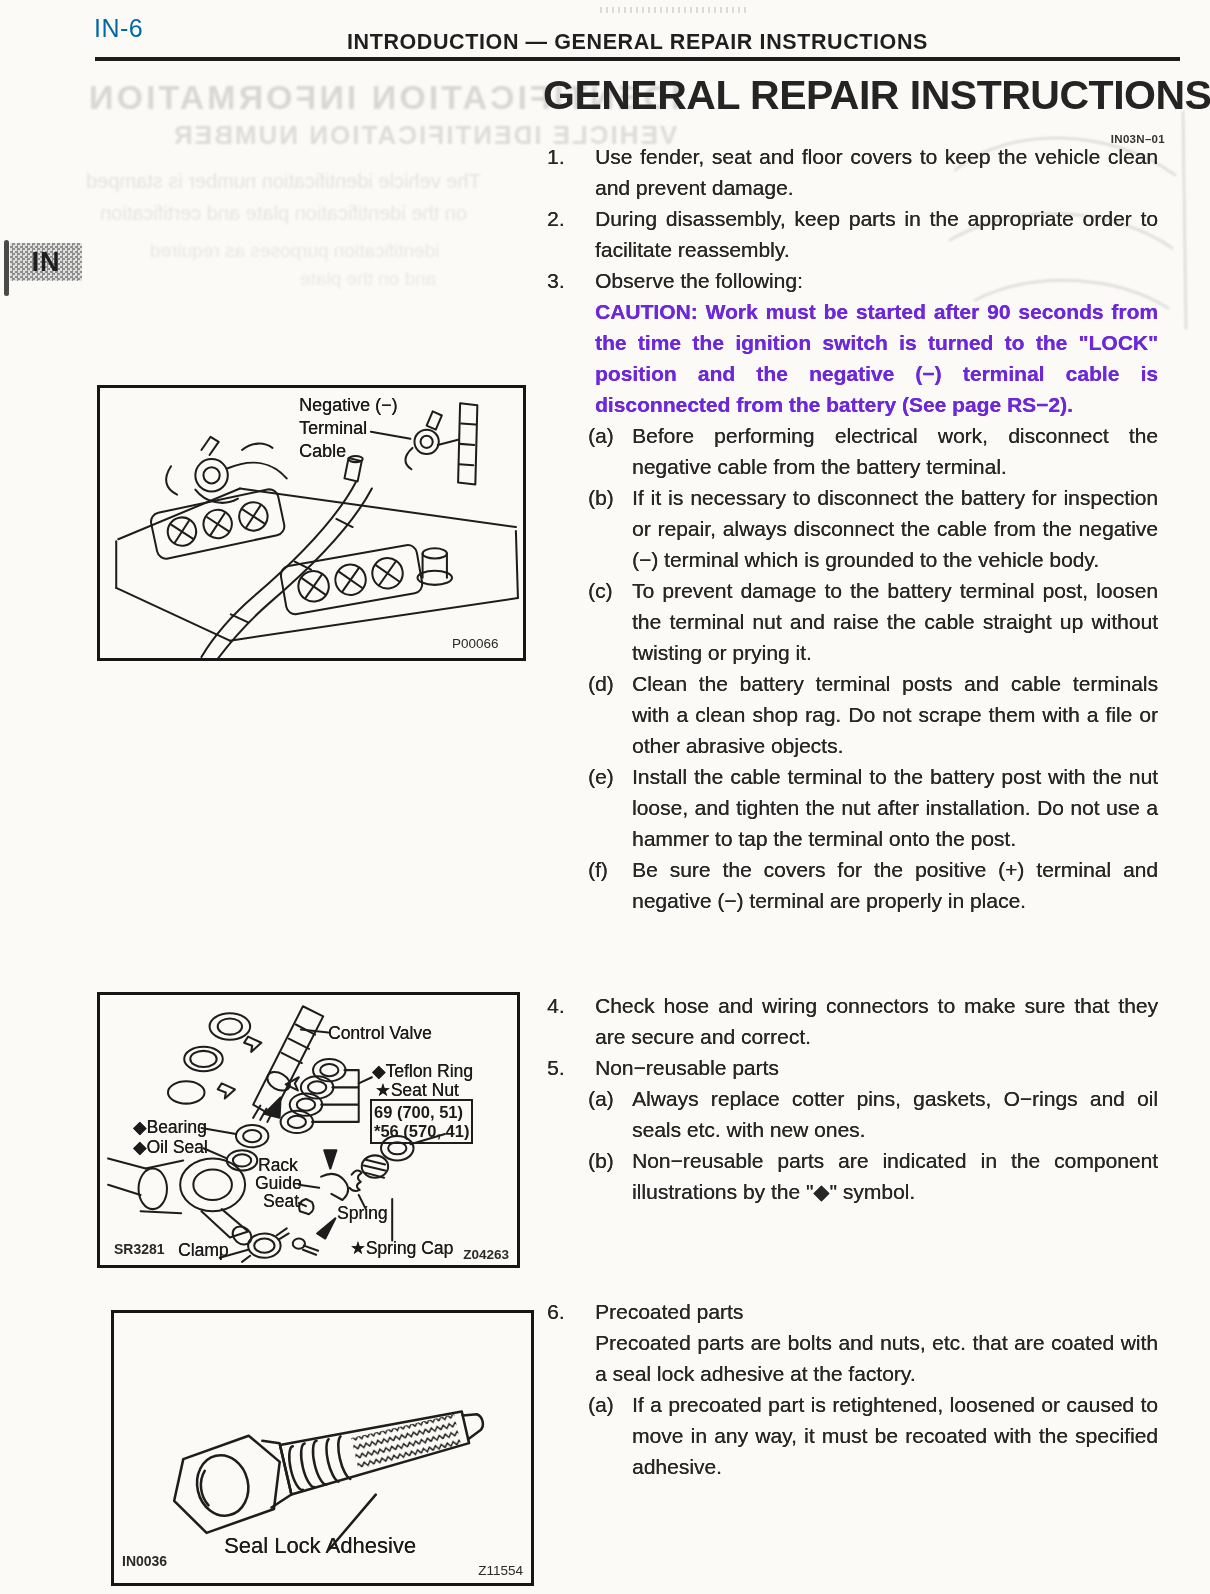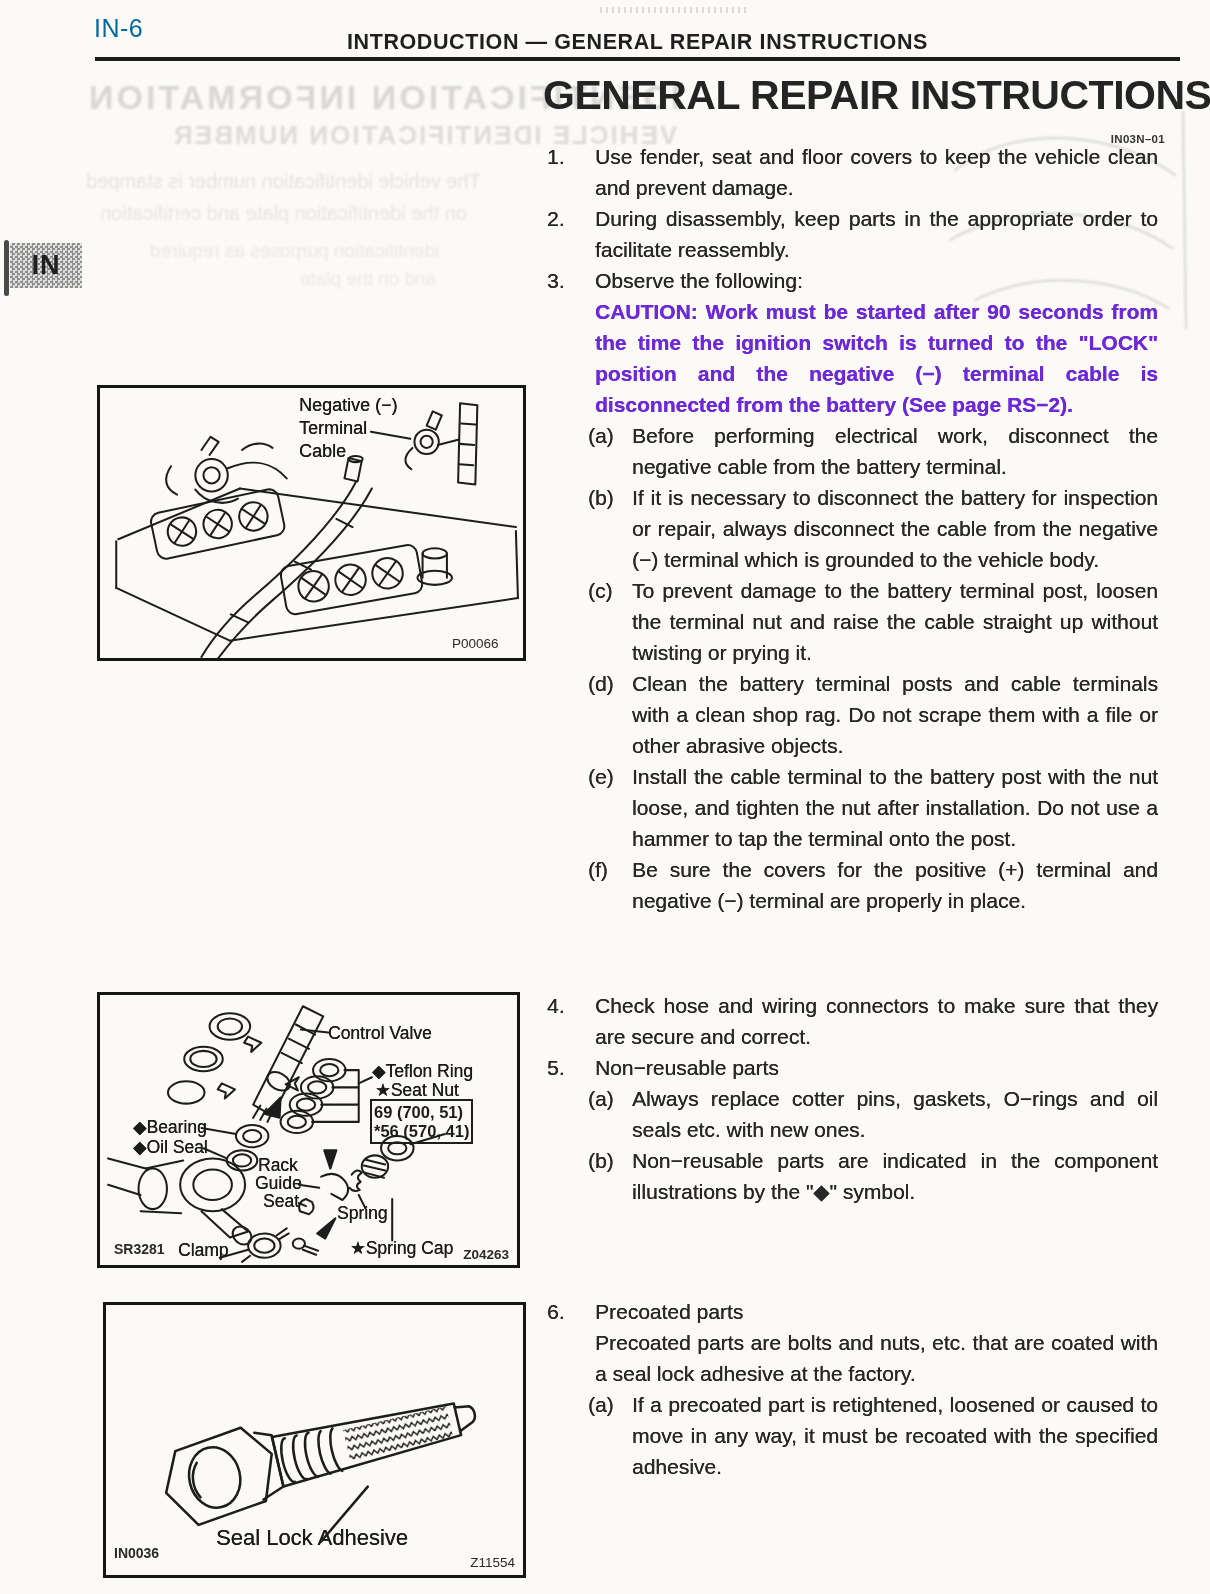--- a/index.html
+++ b/index.html
@@ -10,21 +10,21 @@
   
   .pageno{left:94px;top:14px;font-size:25px;font-weight:normal;letter-spacing:.5px;color:#0369a1;}
   .crumb{left:95px;top:30px;width:1085px;text-align:center;font-size:21.5px;font-weight:bold;
          letter-spacing:.6px;color:#1f1f1f;}
   .rule{left:95px;top:57px;width:1085px;height:4px;background:#1c1c1c;}
   .speck{left:600px;top:7px;width:150px;height:6px;opacity:.5;filter:blur(.4px);
          background:repeating-linear-gradient(90deg,rgba(110,110,110,.45) 0 2px,transparent 2px 6px);}
 
   
   .binder{left:4px;top:240px;width:5px;height:56px;background:#4a4a4a;border-radius:3px;}
-  .side-tab{left:10px;top:243px;width:72px;height:45px;}
+  .side-tab{left:10px;top:243px;width:72px;height:38px;}
   .tab-bg{position:absolute;inset:0;background-image:repeating-conic-gradient(#8e8e8e 0% 25%,#e0e0de 0% 50%);
           background-size:5px 5px;}
   .tab-label{position:absolute;inset:0;display:flex;align-items:center;justify-content:center;
              font-size:27px;font-weight:bold;color:#1f1f1f;letter-spacing:1px;}
 
   
   .title{left:543px;top:72px;font-size:41px;font-weight:bold;letter-spacing:-0.5px;color:#242424;white-space:nowrap;}
   .refcode{left:1040px;top:133px;width:125px;text-align:right;font-size:11.5px;font-weight:bold;
            color:#333;letter-spacing:.3px;}
 
@@ -324,21 +324,21 @@
     <div class="flabel f2-rack">Rack</div>
     <div class="flabel f2-guide">Guide</div>
     <div class="flabel f2-seat">Seat</div>
     <div class="flabel f2-spring">Spring</div>
     <div class="flabel f2-clamp">Clamp</div>
     <div class="flabel f2-scap">★Spring Cap</div>
     <div class="fcode f2-ref">SR3281</div>
     <div class="fcode f2-code">Z04263</div>
   </figure>
 
-  <figure class="fig fig3" style="margin:4px;">
+  <figure class="fig fig3" style="margin:12px;">
     <svg class="art" viewBox="0 0 411 264">
       <defs>
         <pattern id="zig" width="12" height="9" patternUnits="userSpaceOnUse">
           <path d="M0,6 l3,-4 l3,4 l3,-4 l3,4" fill="none" stroke="#1d1d1d" stroke-width="1.4"></path>
         </pattern>
       </defs>
       <g fill="none" stroke="#1d1d1d" stroke-width="2.5" stroke-linecap="round" stroke-linejoin="round" transform="rotate(-13 205 135)">
         <path d="M70,112 L138,104 L162,136 L146,180 L76,188 L52,150 Z"></path>
         <ellipse cx="102" cy="146" rx="25" ry="30"></ellipse>
         <path d="M88,128 a22,26 0 0,0 -4,34"></path>

